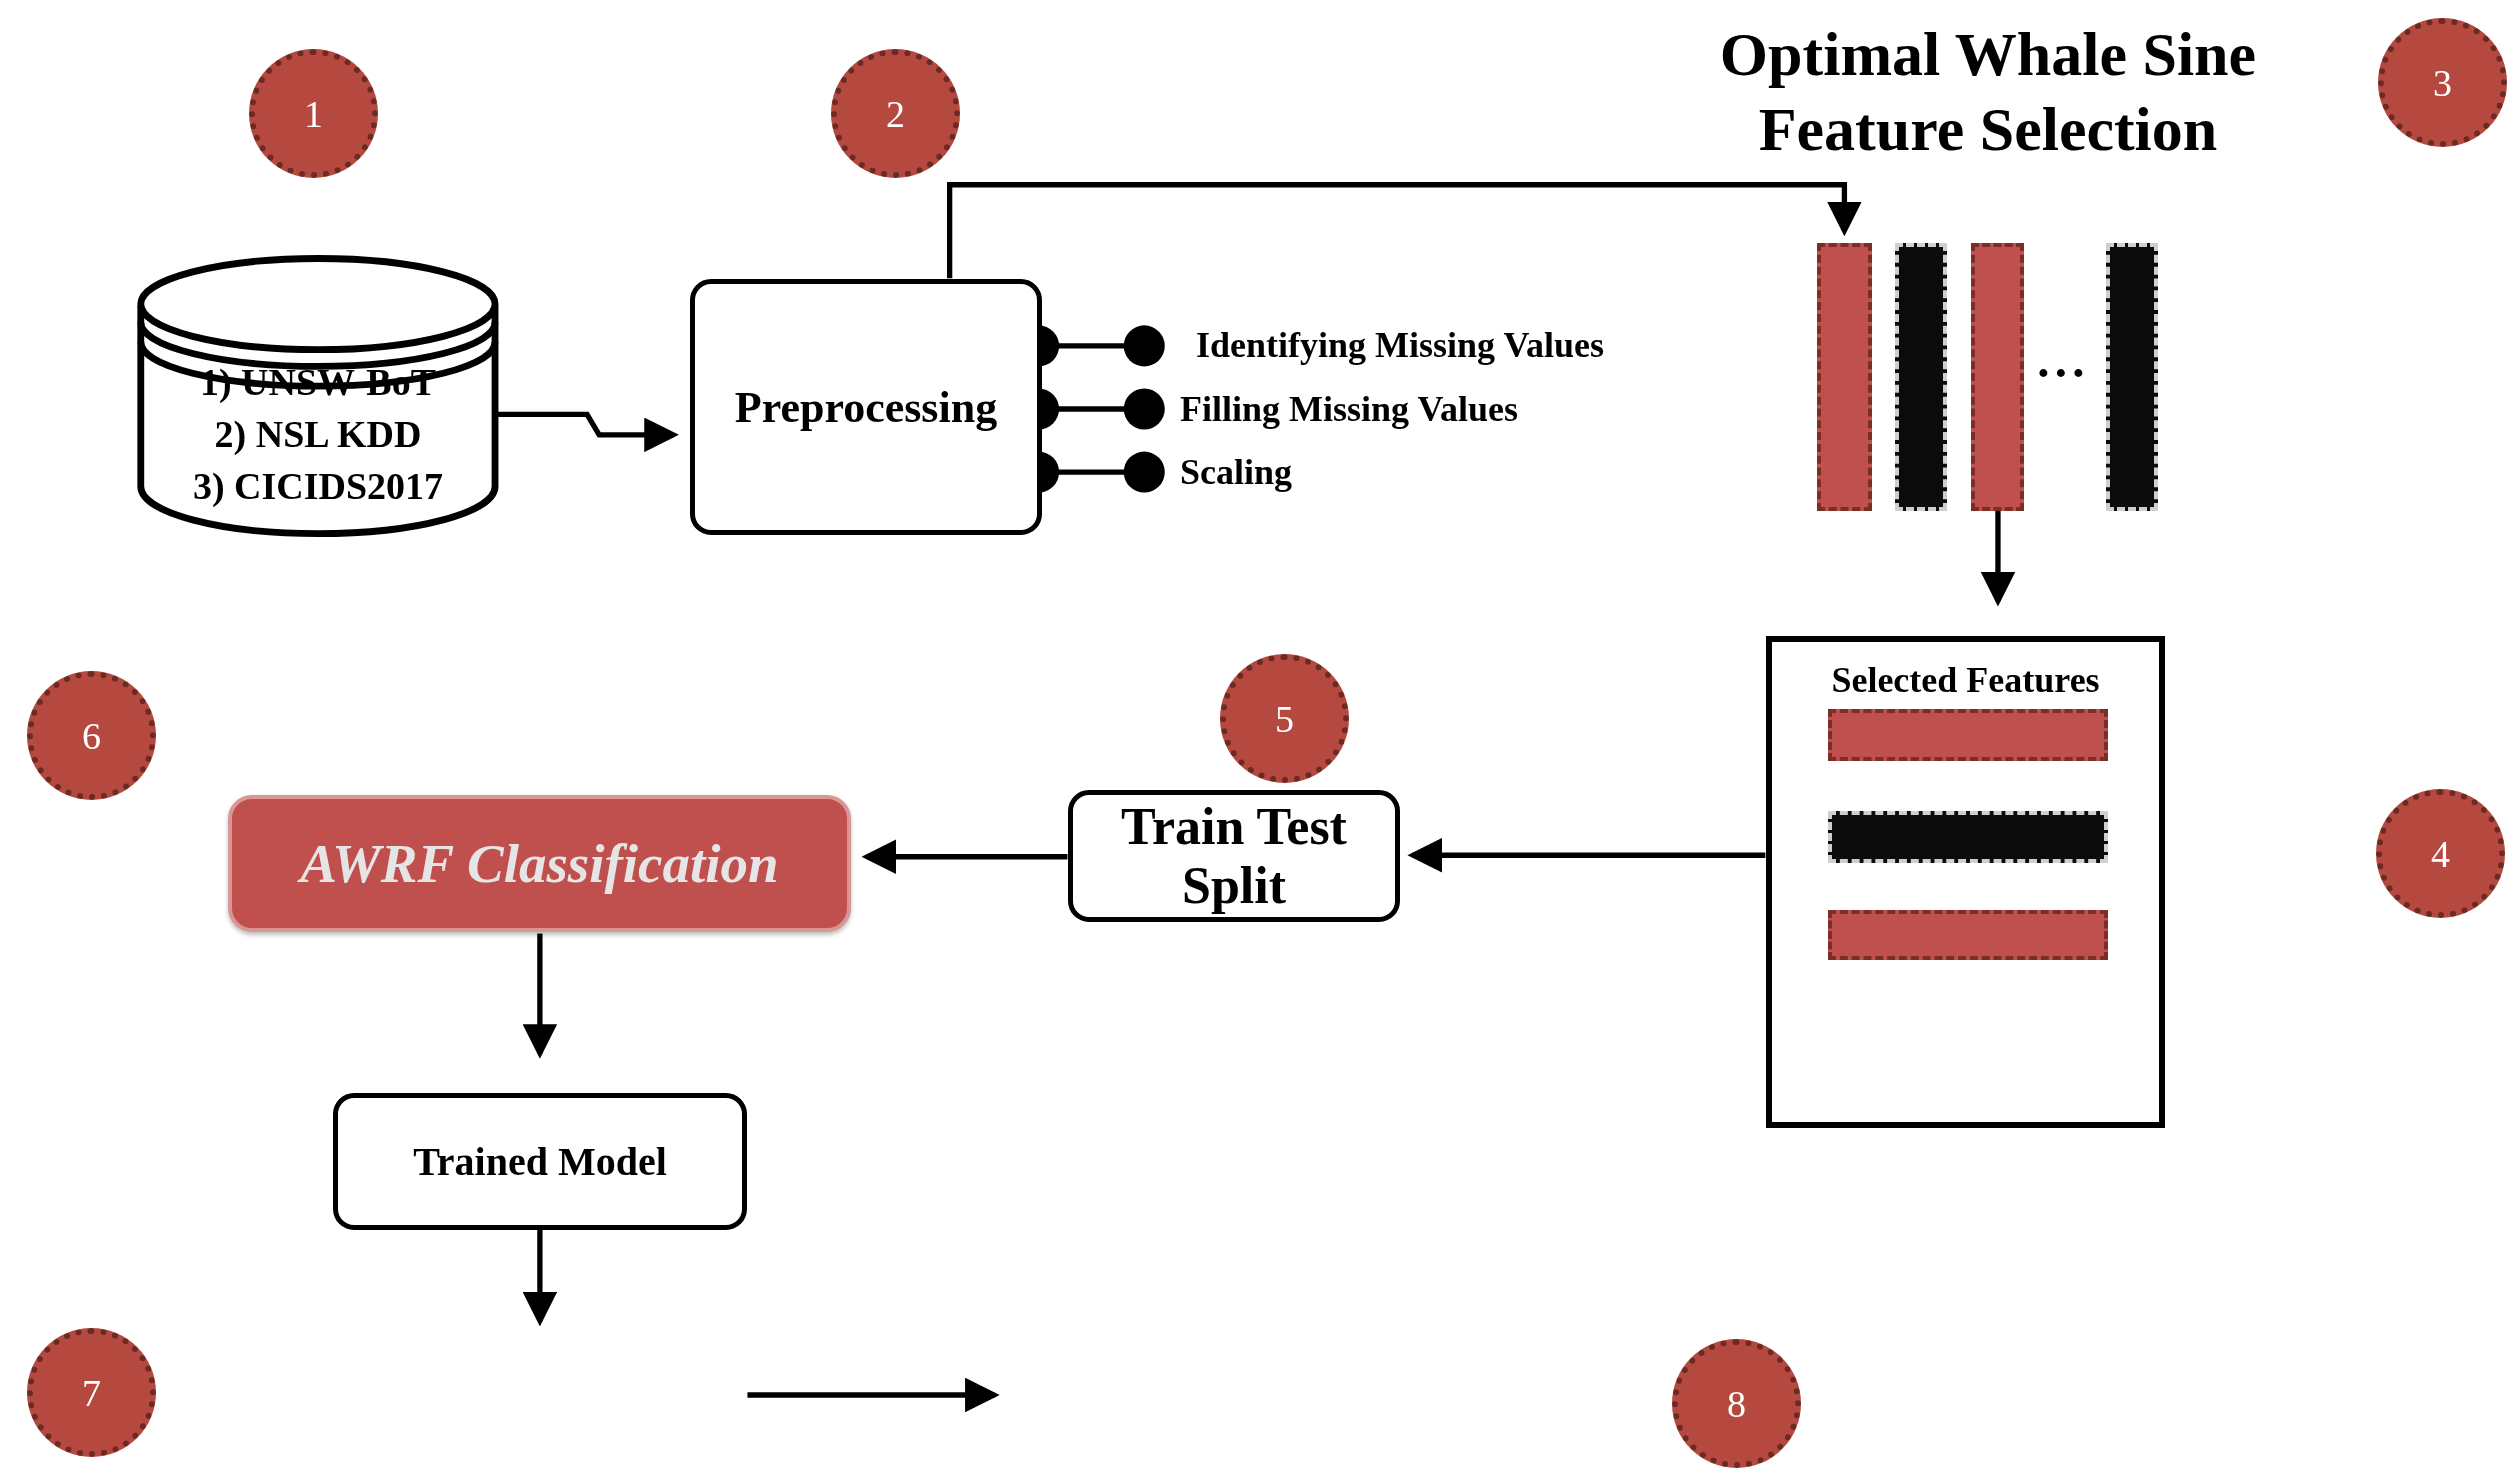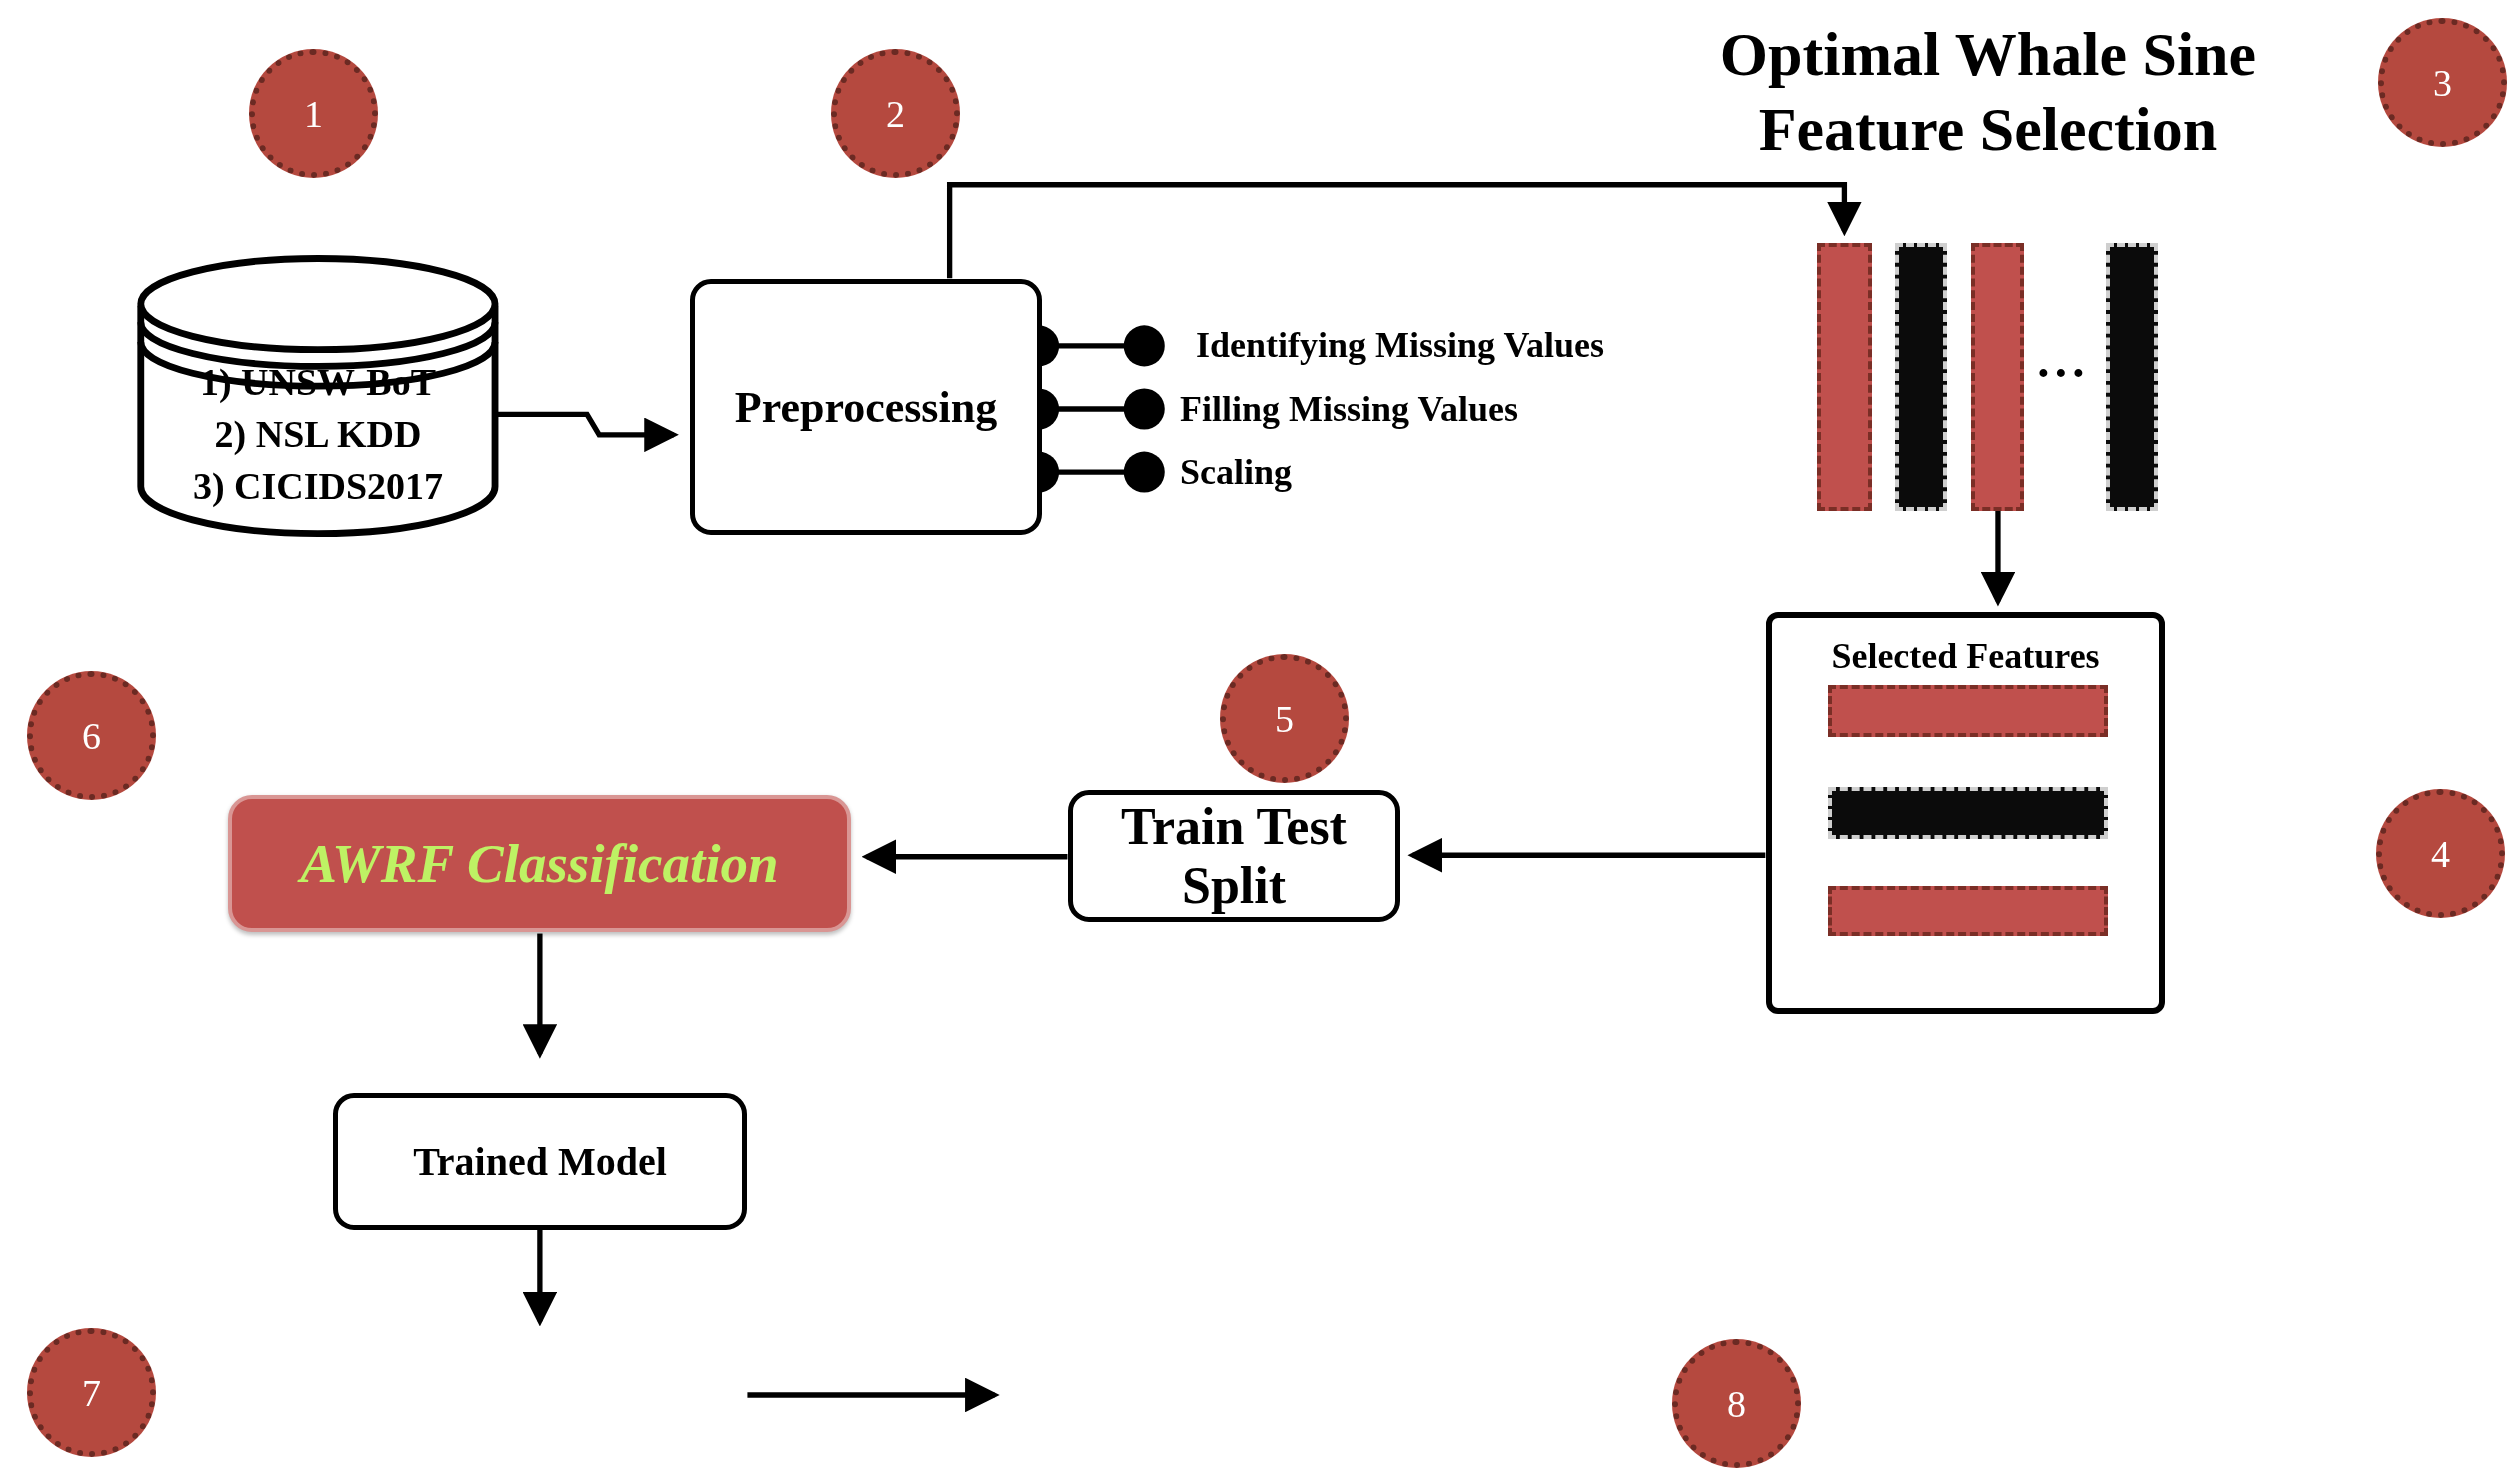--- a/index.html
+++ b/index.html
@@ -15,27 +15,27 @@
   }
   .sqbox{border:6px solid #000;background:#fff;}
   #diagram-title{font-size:62px;line-height:1.22;text-align:center;}
   #preprocessing-box{left:690px;top:279px;width:352px;height:256px;font-size:44px;}
   #dataset-text{left:138px;top:356px;width:360px;text-align:center;font-size:38px;line-height:52px;}
   .bullet-label{height:47px;line-height:47px;font-size:36px;white-space:nowrap;}
   .vbar{top:243px;height:268px;}
   .bar-red{background:#C0504D;border:4.6px dashed #7A2E26;}
   .bar-black{background:#0b0b0b;border:4.6px dashed #cfcfcf;}
   #ellipsis{left:2024px;top:332px;width:79px;text-align:center;font-size:49px;letter-spacing:5.3px;}
-  #selected-features-box{left:1766px;top:612px;width:399px;height:402px;border-radius:12px;}
+  #selected-features-box{left:1766px;top:636px;width:399px;height:492px;}
   #selected-features-label{position:absolute;left:0;top:16.7px;width:100%;text-align:center;font-size:36px;}
   .hbar{left:56px;width:280px;height:52px;position:absolute;box-sizing:border-box;}
   #tts-box{left:1068px;top:790px;width:332px;height:132px;font-size:52px;}
   #awrf-box{
     left:228px;top:795px;width:623px;height:137px;background:#C0504D;
-    border:4.6px solid #D99694;border-radius:24px;color:#bef264;
+    border:4.6px solid #D99694;border-radius:24px;color:#e5e5e5;
     font-style:italic;font-size:55px;
     display:flex;align-items:center;justify-content:center;
     box-shadow:0 2.3px 4.6px rgba(0,0,0,0.25);
   }
   #trained-box{left:333px;top:1065px;width:414px;height:137px;font-size:40px;margin-top:28px;}
   #prediction-box{left:333px;top:1332px;width:414px;height:124px;font-size:40px;}
   #pa-box{left:1006px;top:1332px;width:511px;height:124px;font-size:40px;}
   .marker-circle{
     width:129px;height:129px;border-radius:50%;
     background:#B5493F;border:6px dotted #6B2A23;

